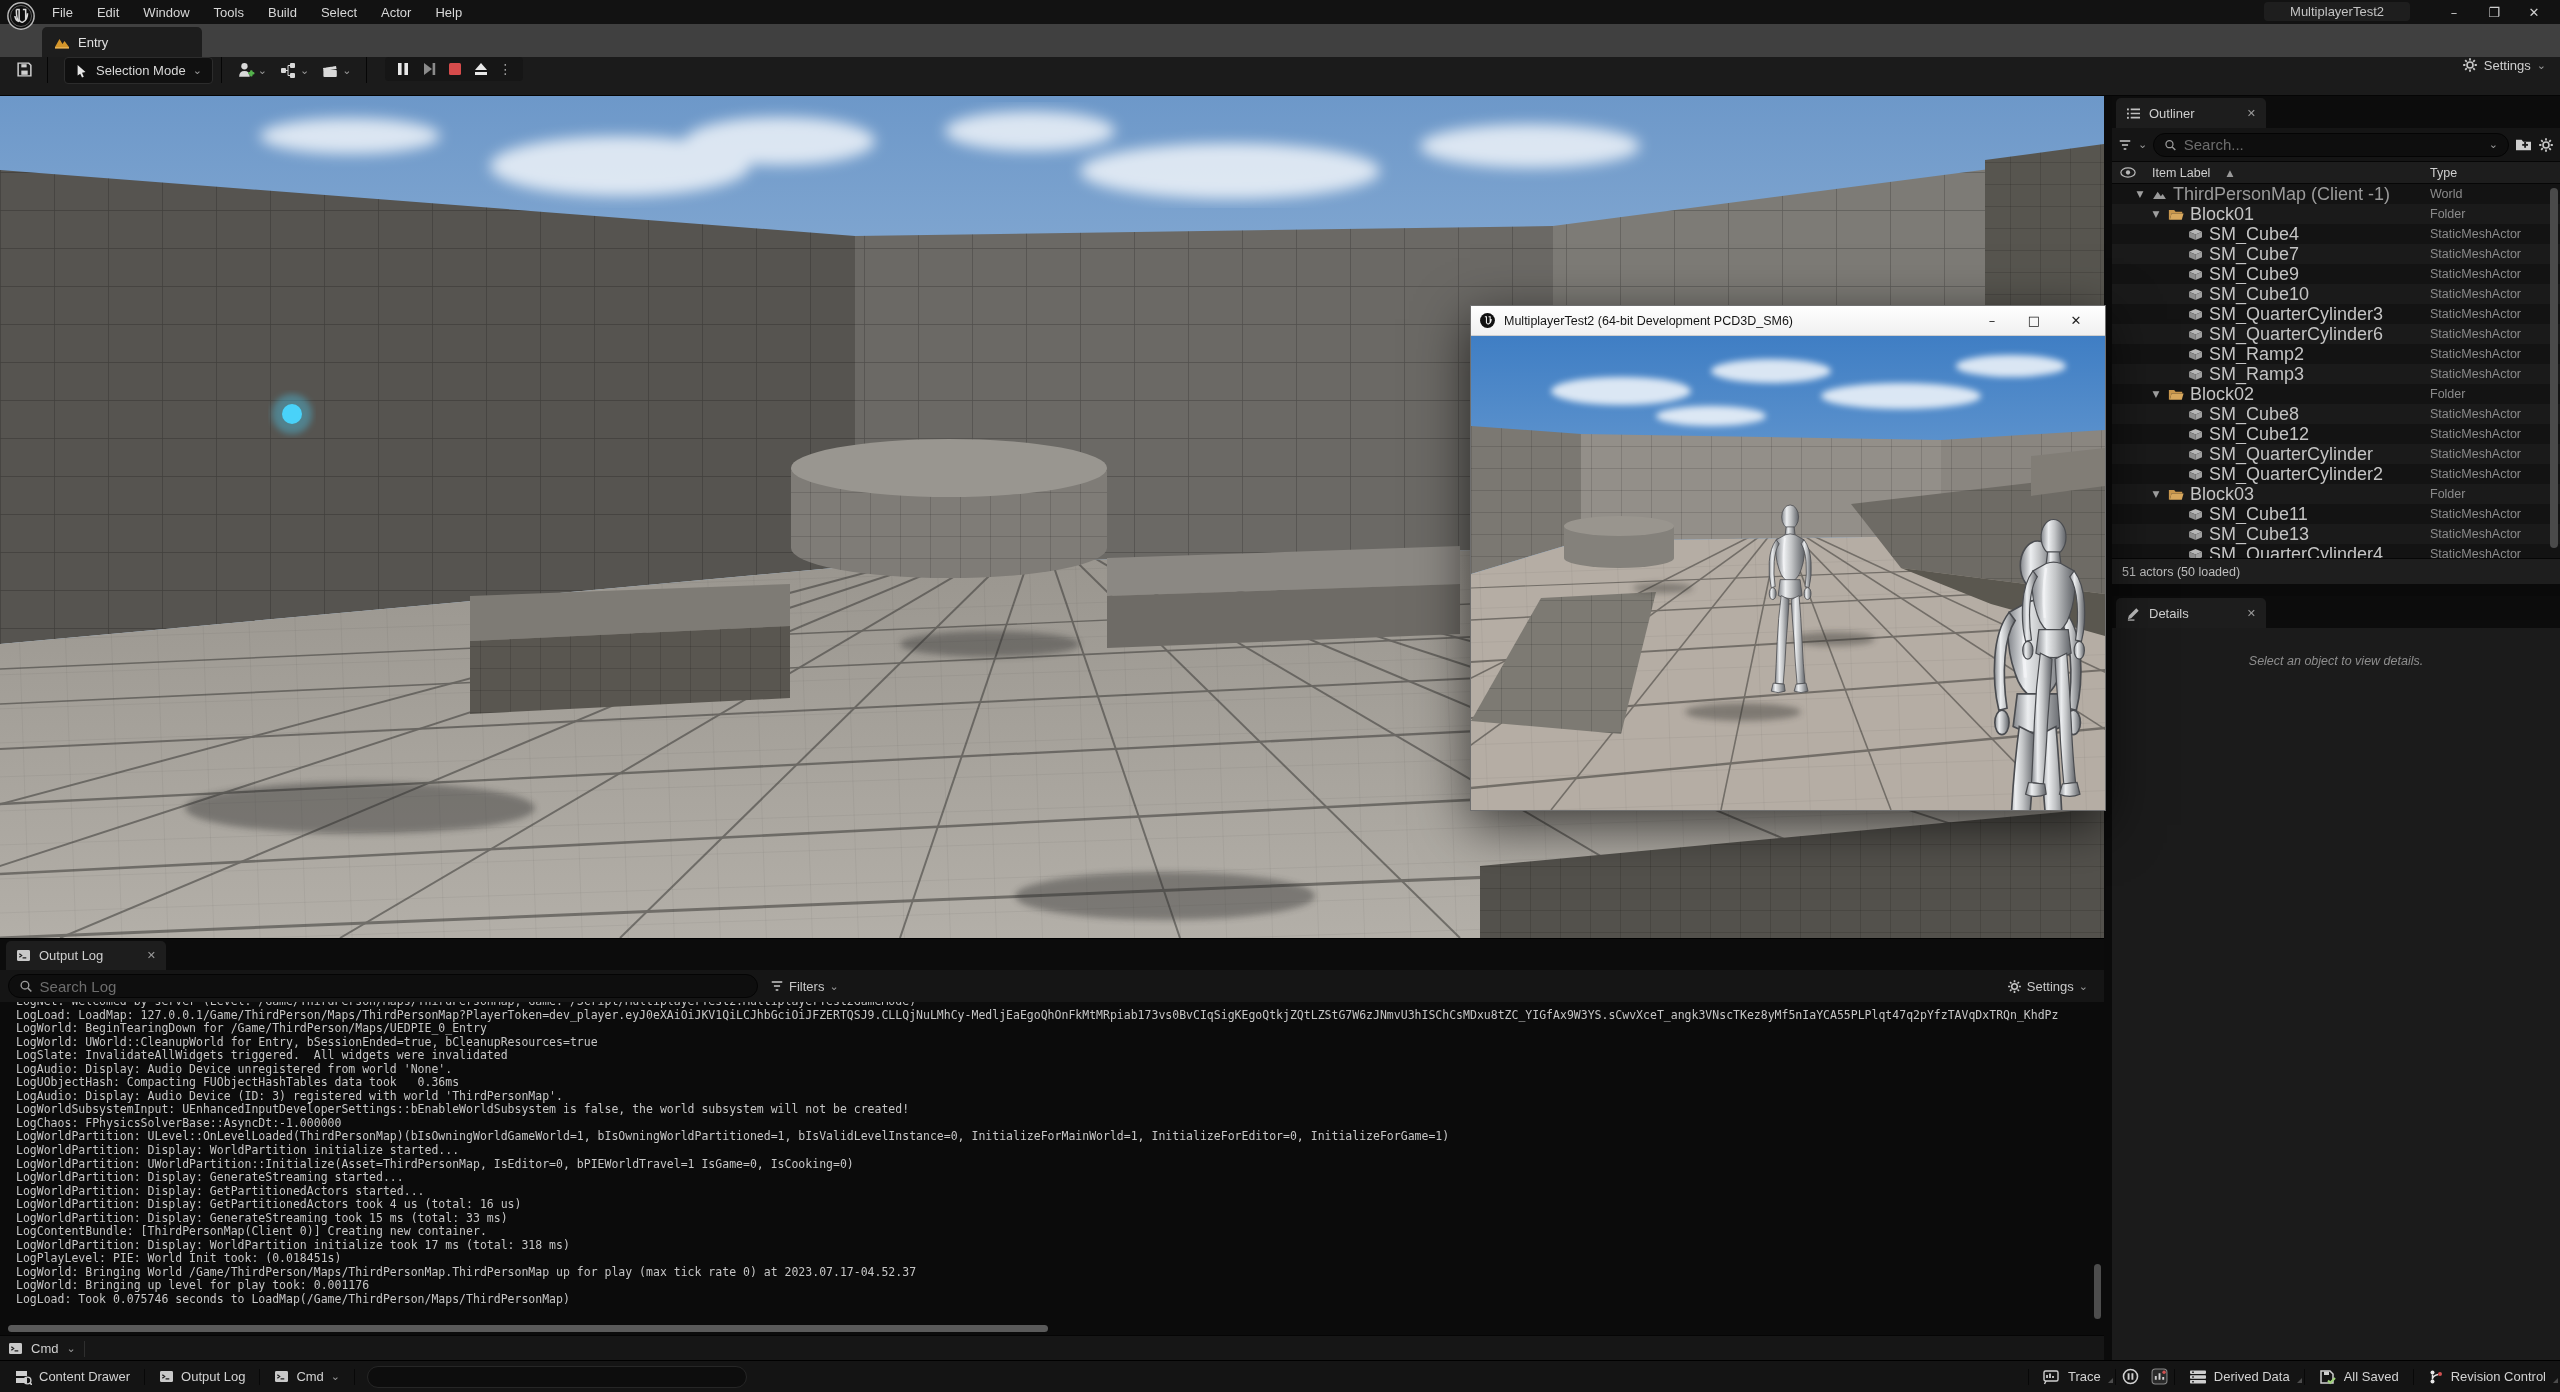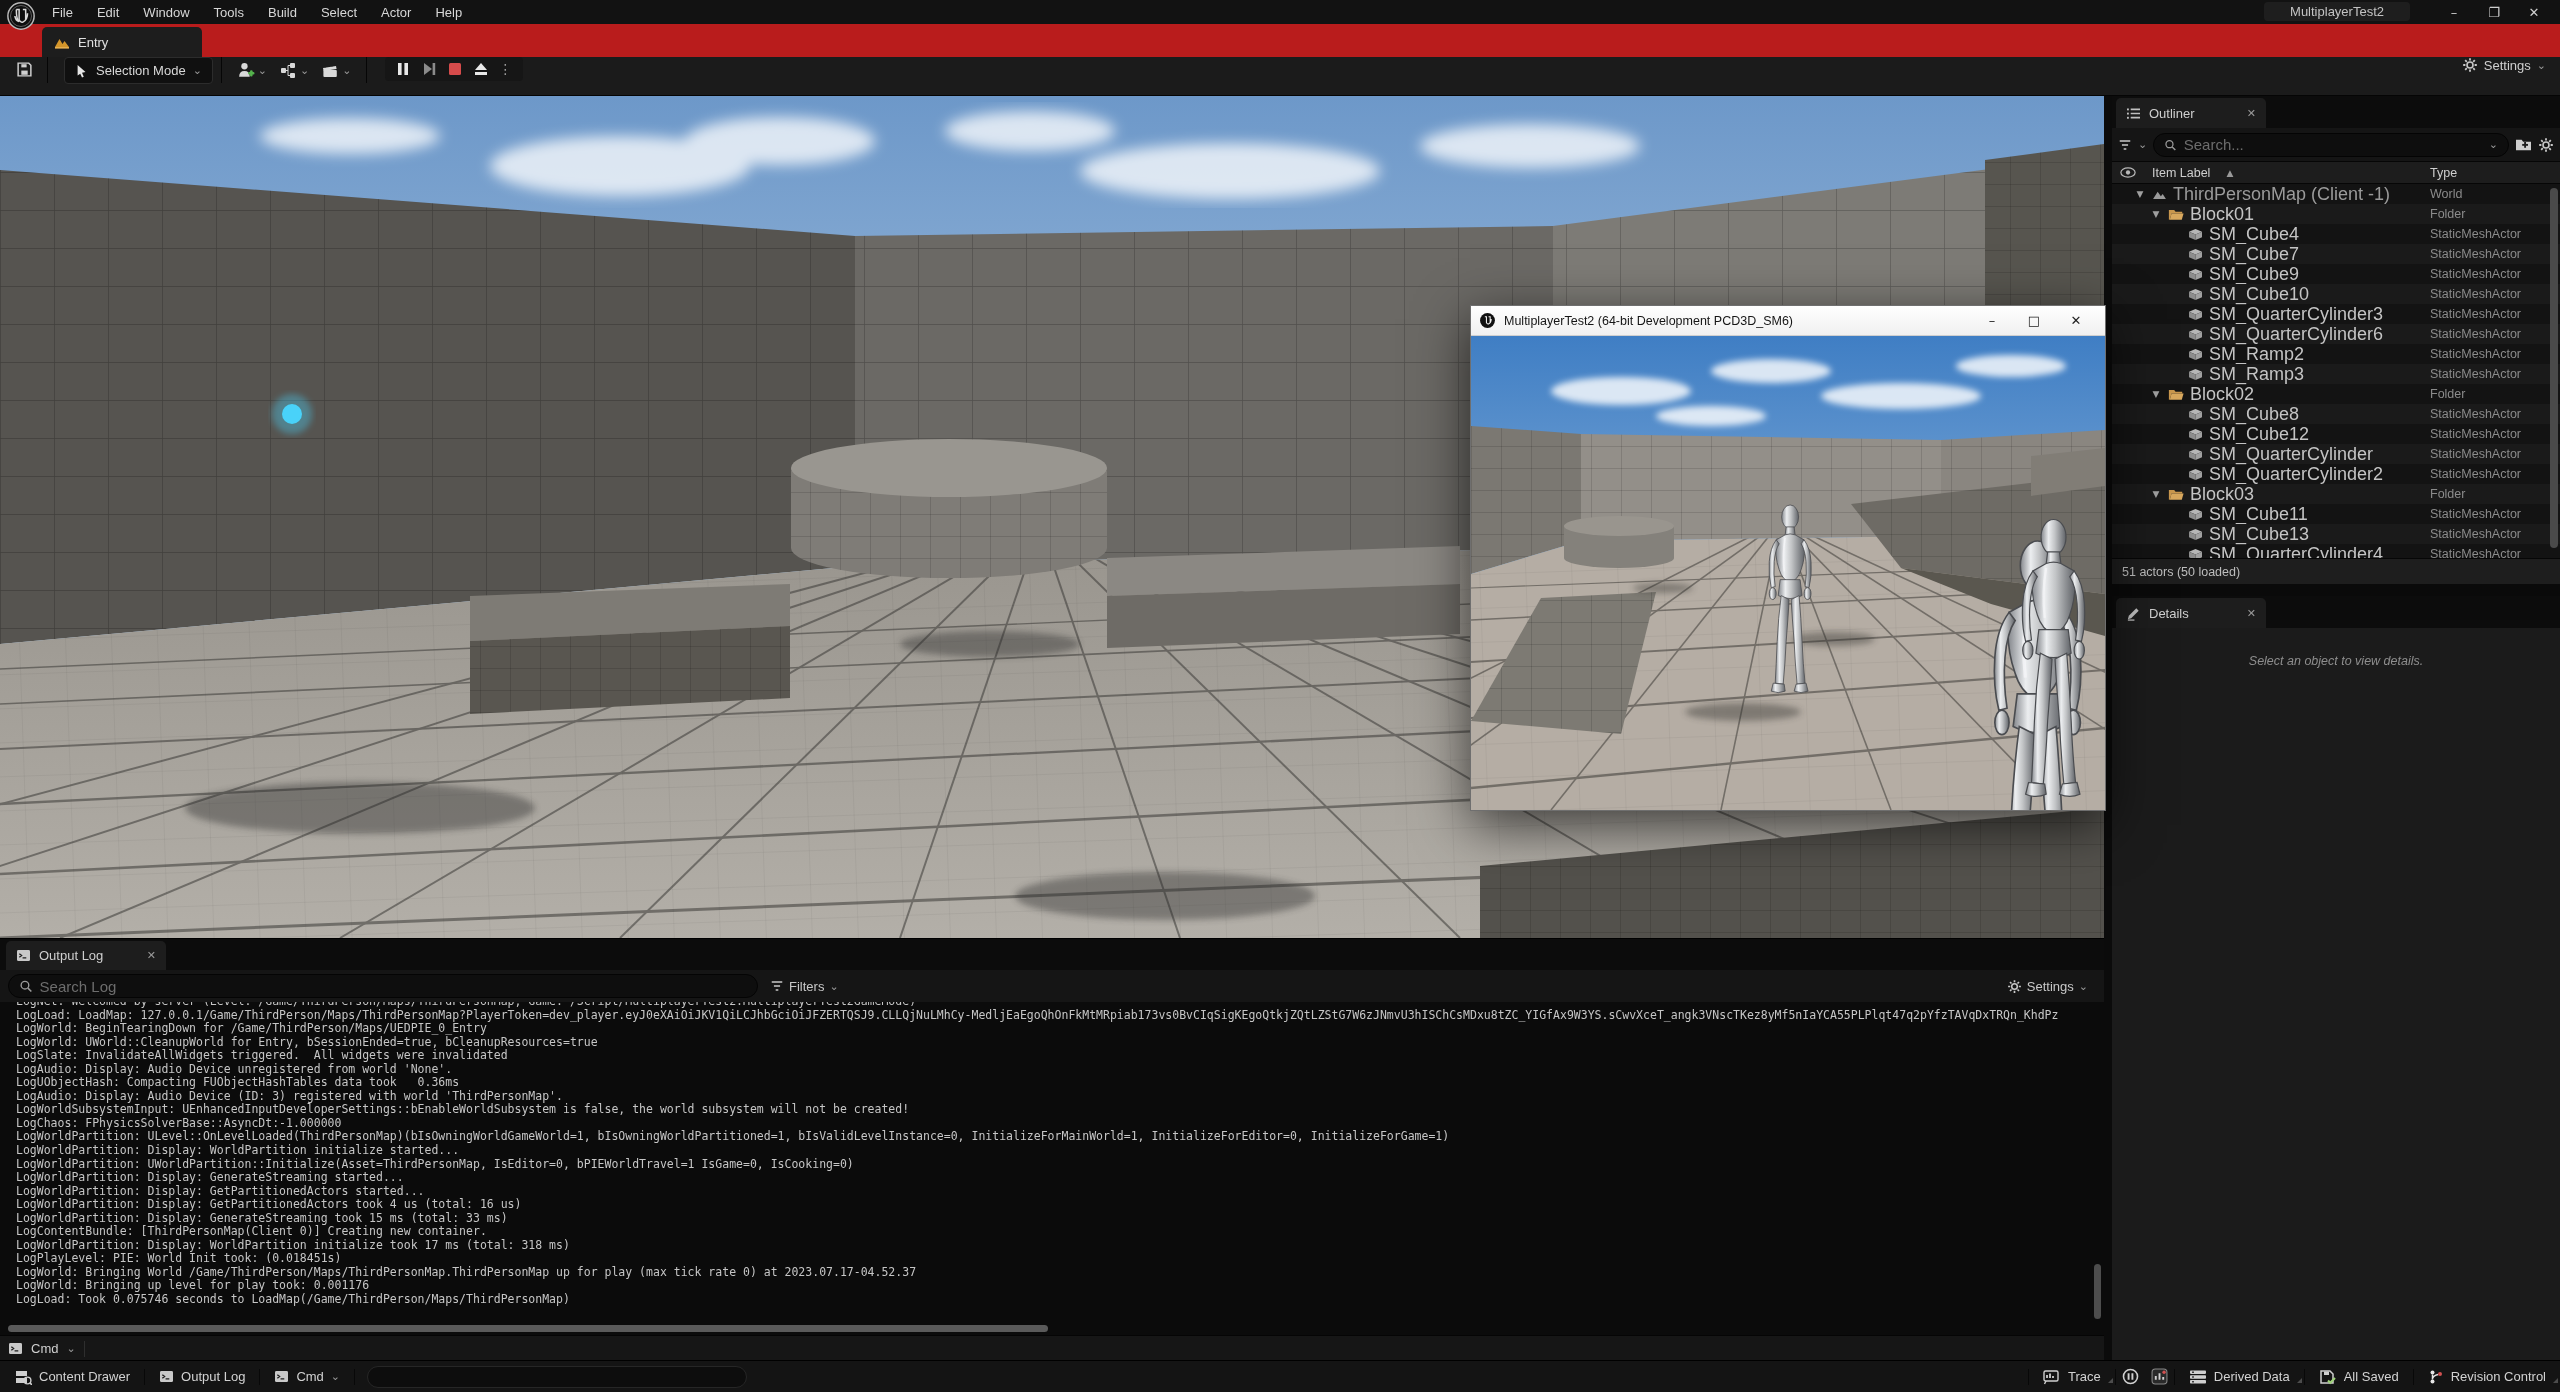--- a/index.html
+++ b/index.html
@@ -15,21 +15,21 @@
   
   #titlebar { position:absolute; left:0; top:0; width:2560px; height:24px; background:#121212; display:flex; align-items:center; }
   #ue-logo { position:absolute; left:6px; top:1px; width:30px; height:30px; z-index:5; }
   #menubar { display:flex; margin-left:42px; gap:4px; }
   .menu-item { padding:3px 10px; color:#d7d7d7; cursor:default; }
   #project-pill { position:absolute; right:150px; top:2px; background:#1e1e1e; border-radius:4px; padding:2px 26px; color:#c3c3c3; }
   #win-controls { position:absolute; right:6px; top:0; display:flex; }
   .winbtn { width:40px; height:24px; display:flex; align-items:center; justify-content:center; color:#cfcfcf; font-size:13px; }
 
   
-  #tabstrip { position:absolute; left:0; top:24px; width:2560px; height:33px; background:#b91c1c; }
+  #tabstrip { position:absolute; left:0; top:24px; width:2560px; height:33px; background:#404040; }
   #level-tab { position:absolute; left:42px; top:3px; height:30px; width:160px; background:#1d1d1d; border-radius:5px 5px 0 0; display:flex; align-items:center; gap:8px; padding:0 12px; }
   #level-tab .lbl { color:#e0e0e0; }
 
   
   #toolbar { position:absolute; left:0; top:57px; width:2560px; height:39px; background:#1b1b1b; border-bottom:1px solid #050505; display:flex; align-items:flex-start; }
   .tb-sep { width:1px; height:26px; background:#060606; margin:0 8px; }
   #btn-selection-mode { display:flex; align-items:center; gap:7px; background:#101010; border:1px solid #2c2c2c; border-radius:4px; padding:5px 10px; margin-left:8px; color:#d8d8d8; }
   .tb-icbtn { display:flex; align-items:center; gap:3px; padding:4px 6px; border-radius:3px; }
   .chev { color:#9a9a9a; font-size:11px; }
   #play-controls { display:flex; align-items:center; gap:10px; background:#161616; border-radius:4px; padding:4px 10px; margin-left:10px; }

